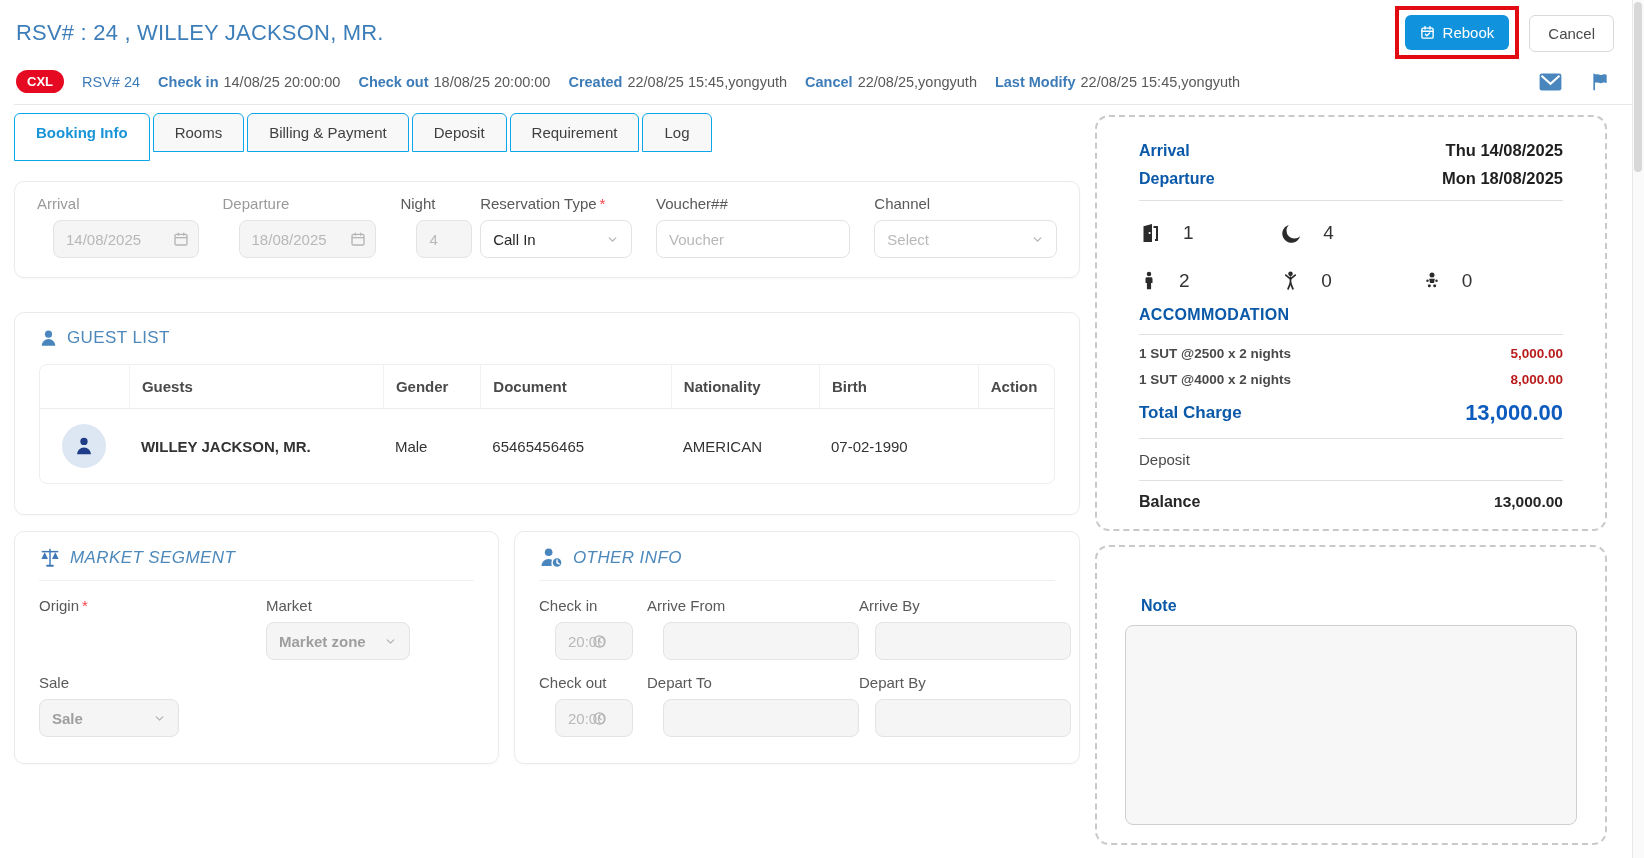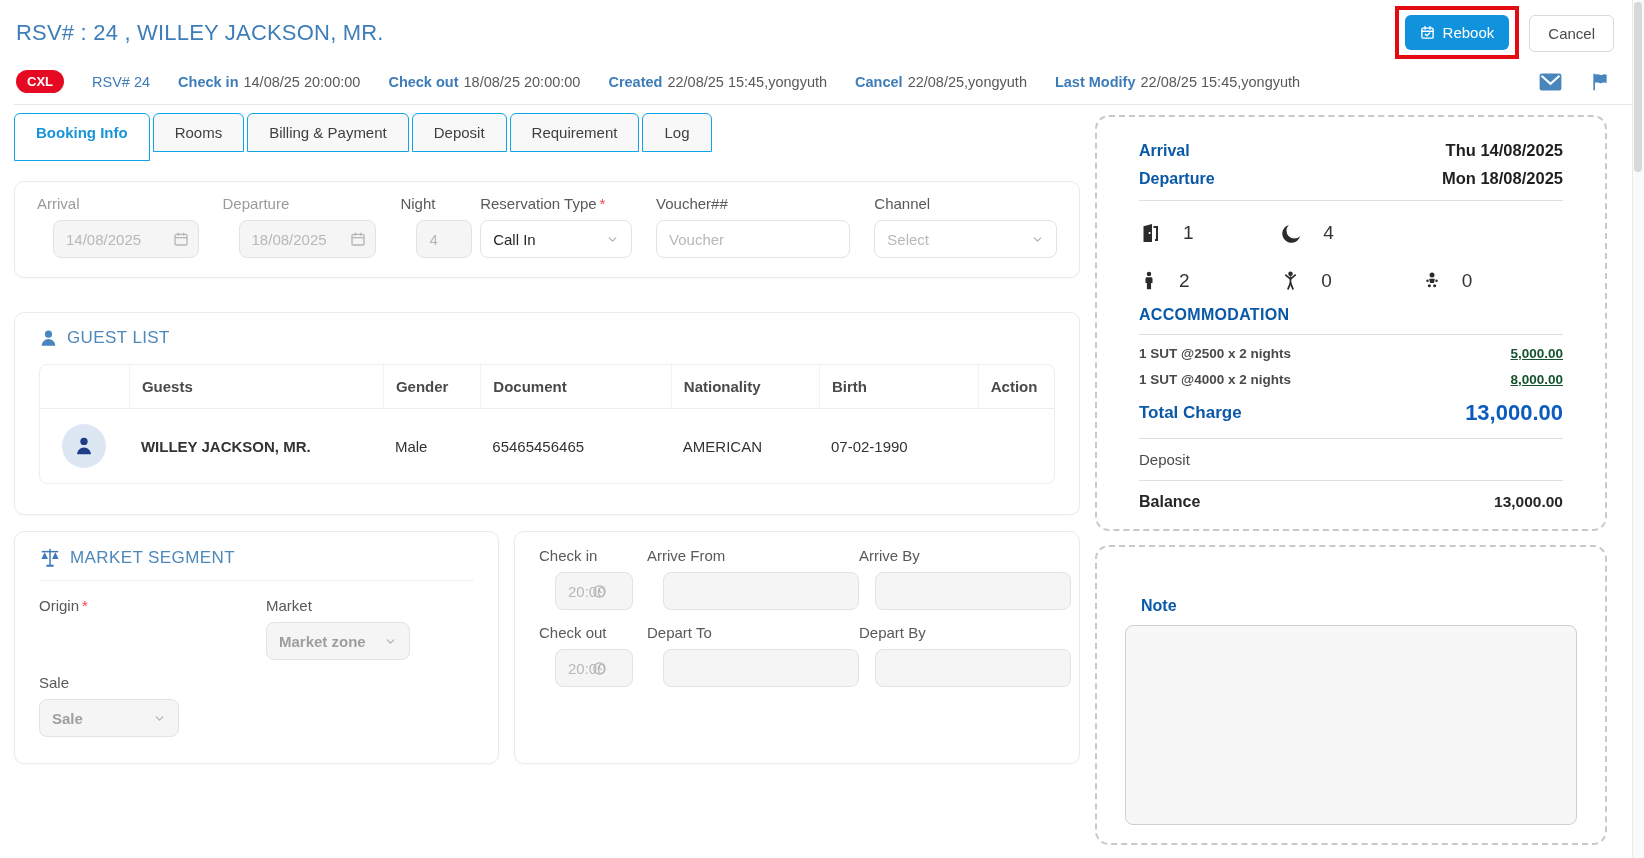--- a/index.html
+++ b/index.html
@@ -14,21 +14,21 @@
   .header-row { display:flex; justify-content:space-between; align-items:flex-start; padding:6px 30px 0 2px; height:64px; }
   .page-title { color:#3d7eb9; font-size:22px; font-weight:500; letter-spacing:.2px; padding-top:14px; }
   .header-actions { display:flex; align-items:flex-start; gap:10px; }
   .annotation-box { border:4px solid #e30b12; padding:5px 6px; }
   .btn-rebook { display:inline-flex; align-items:center; gap:8px; background:#1192dc; color:#fff; border:none;
     border-radius:6px; padding:9px 15px; font-size:15px; font-weight:500; font-family:inherit; cursor:pointer; }
   .btn-cancel { background:#fff; border:1px solid #d9d9d9; border-radius:6px; padding:9px 18px; font-size:15px;
     color:#4a4a4a; font-family:inherit; cursor:pointer; margin-top:9px; }
 
   
-  .status-row { display:flex; align-items:center; gap:28px; padding:6px 34px 11px 2px; border-bottom:1px solid #e6e6e6; }
+  .status-row { display:flex; align-items:center; gap:18px; padding:6px 34px 11px 2px; border-bottom:1px solid #e6e6e6; }
   .badge-cxl { background:#e50a22; color:#fff; font-weight:700; font-size:13px; border-radius:12px; padding:4px 11px; }
   .sb-rsv { color:#3e7cb8; font-weight:400; font-size:14.5px; }
   .sb-item { font-size:14.5px; color:#595959; display:inline-flex; gap:5px; }
   .sb-item .sb-label { color:#3e7cb8; font-weight:700; }
   .sb-icons { margin-left:auto; display:flex; gap:28px; align-items:center; }
   .icon-btn { background:none; border:none; cursor:pointer; padding:0; line-height:0; }
 
   
   .main { display:flex; align-items:flex-start; margin-top:8px; }
   .left-col { width:1066px; flex:none; }
@@ -71,40 +71,40 @@
   .guest-table th:nth-child(3){width:92px} .guest-table th:nth-child(4){width:180px}
   .guest-table th:nth-child(5){width:140px} .guest-table th:nth-child(6){width:150px}
   .guest-table th:nth-child(7){width:72px}
   .avatar { width:44px; height:44px; border-radius:50%; background:#dde6f3; display:flex; align-items:center;
     justify-content:center; margin-left:10px; }
   .guest-name { font-weight:700; }
 
   
   .bottom-row { display:flex; gap:15px; margin-top:16px; }
   .half-panel { flex:1; padding:15px 24px 26px; }
-  .half-panel .section-head { border-bottom:1px solid #f0f0f0; margin-bottom:16px; }
+  .half-panel .section-head { border-bottom:1px solid #f0f0f0; margin-bottom:16px;font-style:italic; }
   .ms-row { display:flex; gap:14px; }
   .ms-row + .ms-row { margin-top:14px; }
   .w-origin{width:213px} .w-market{width:144px} .w-sale{width:140px}
   .oi-grid { display:grid; grid-template-columns:92px 196px 196px; column-gap:16px; row-gap:14px; }
   .w-time{width:78px}
 
   
   .dash-panel { border:2px dashed #c9c9c9; border-radius:14px; background:#fff; }
   .sum-panel { padding:24px 42px 18px; }
   .sum-row { display:flex; justify-content:space-between; align-items:center; margin-bottom:9px; }
   .sum-label { color:#0a58a8; font-weight:700; font-size:16px; }
   .sum-value { color:#1f1f1f; font-weight:700; font-size:16.5px; }
   .divider { border-top:1px solid #e0e0e0; margin:12px 0; }
   .counts { display:grid; grid-template-columns:1fr 1fr 1fr; row-gap:24px; padding:8px 0 6px; }
   .count { display:flex; align-items:center; gap:20px; font-size:19px; color:#333; }
   .acc-title { color:#0a58a8; font-weight:700; font-size:16px; letter-spacing:.3px; margin-top:8px;
     padding-bottom:10px; border-bottom:1px solid #e0e0e0; }
   .charge-row { display:flex; justify-content:space-between; font-size:13.5px; color:#4a4a4a; font-weight:600; margin-top:11px; }
-  .charge-row .amt { color:#14532d;text-decoration:underline; }
+  .charge-row .amt { color:#b91c1c; }
   .total-row { display:flex; justify-content:space-between; align-items:center; margin-top:13px; }
   .total-label { color:#0a58a8; font-weight:700; font-size:17px; }
   .total-value { color:#0c5bbd; font-weight:700; font-size:22px; }
   .deposit-label { font-size:15px; color:#4a4a4a; }
   .balance-row { display:flex; justify-content:space-between; align-items:center; margin-top:2px; }
   .balance-label { font-size:16px; font-weight:700; color:#262626; }
   .balance-value { font-size:15.5px; font-weight:700; color:#262626; }
 
   .note-panel { margin-top:14px; padding:30px 28px; height:300px; }
   .note-label { color:#0a58a8; font-weight:700; font-size:16px; margin:20px 0 10px 16px; }
@@ -337,20 +337,33 @@
                   <svg width="13" height="13" viewBox="0 0 24 24" fill="none" stroke="#b5b5b5" stroke-width="2.5" stroke-linecap="round" stroke-linejoin="round">
                       <polyline points="6 9 12 15 18 9"></polyline>
                     </svg>
                 </span>
               </div>
             </div>
           </div>
         </div>
 
         <div class="panel half-panel">
+          <div class="section-head">
+            <span style="line-height:0">
+              <svg width="25" height="21" viewBox="0 0 26 22">
+                  <g fill="#4986bd">
+                    <circle cx="10" cy="5.5" r="4"></circle>
+                    <path d="M2.5 20c0-4.1 3.4-7.5 7.5-7.5 2 0 3.8.8 5.1 2A6.5 6.5 0 0 0 13 20z"></path>
+                    <circle cx="18.8" cy="16.2" r="5.2" stroke="#fff" stroke-width="1.4"></circle>
+                  </g>
+                  <polyline points="18.8 13.6 18.8 16.5 21 17.7" fill="none" stroke="#fff" stroke-width="1.5" stroke-linecap="round"></polyline>
+                </svg>
+            </span>
+            <span>OTHER INFO</span>
+          </div>
           <div class="oi-grid">
             <div class="field">
               <label>Check in</label>
               <span class="input-wrap w-time">
                 <input class="input disabled w-time" value="20:00" style="">
                 <span class="suffix-icon">
                   <svg width="15" height="15" viewBox="0 0 24 24" fill="none" stroke="#b5b5b5" stroke-width="2">
                       <circle cx="12" cy="12" r="9"></circle>
                       <polyline points="12 7 12 12 15.5 14"></polyline>
                     </svg>

